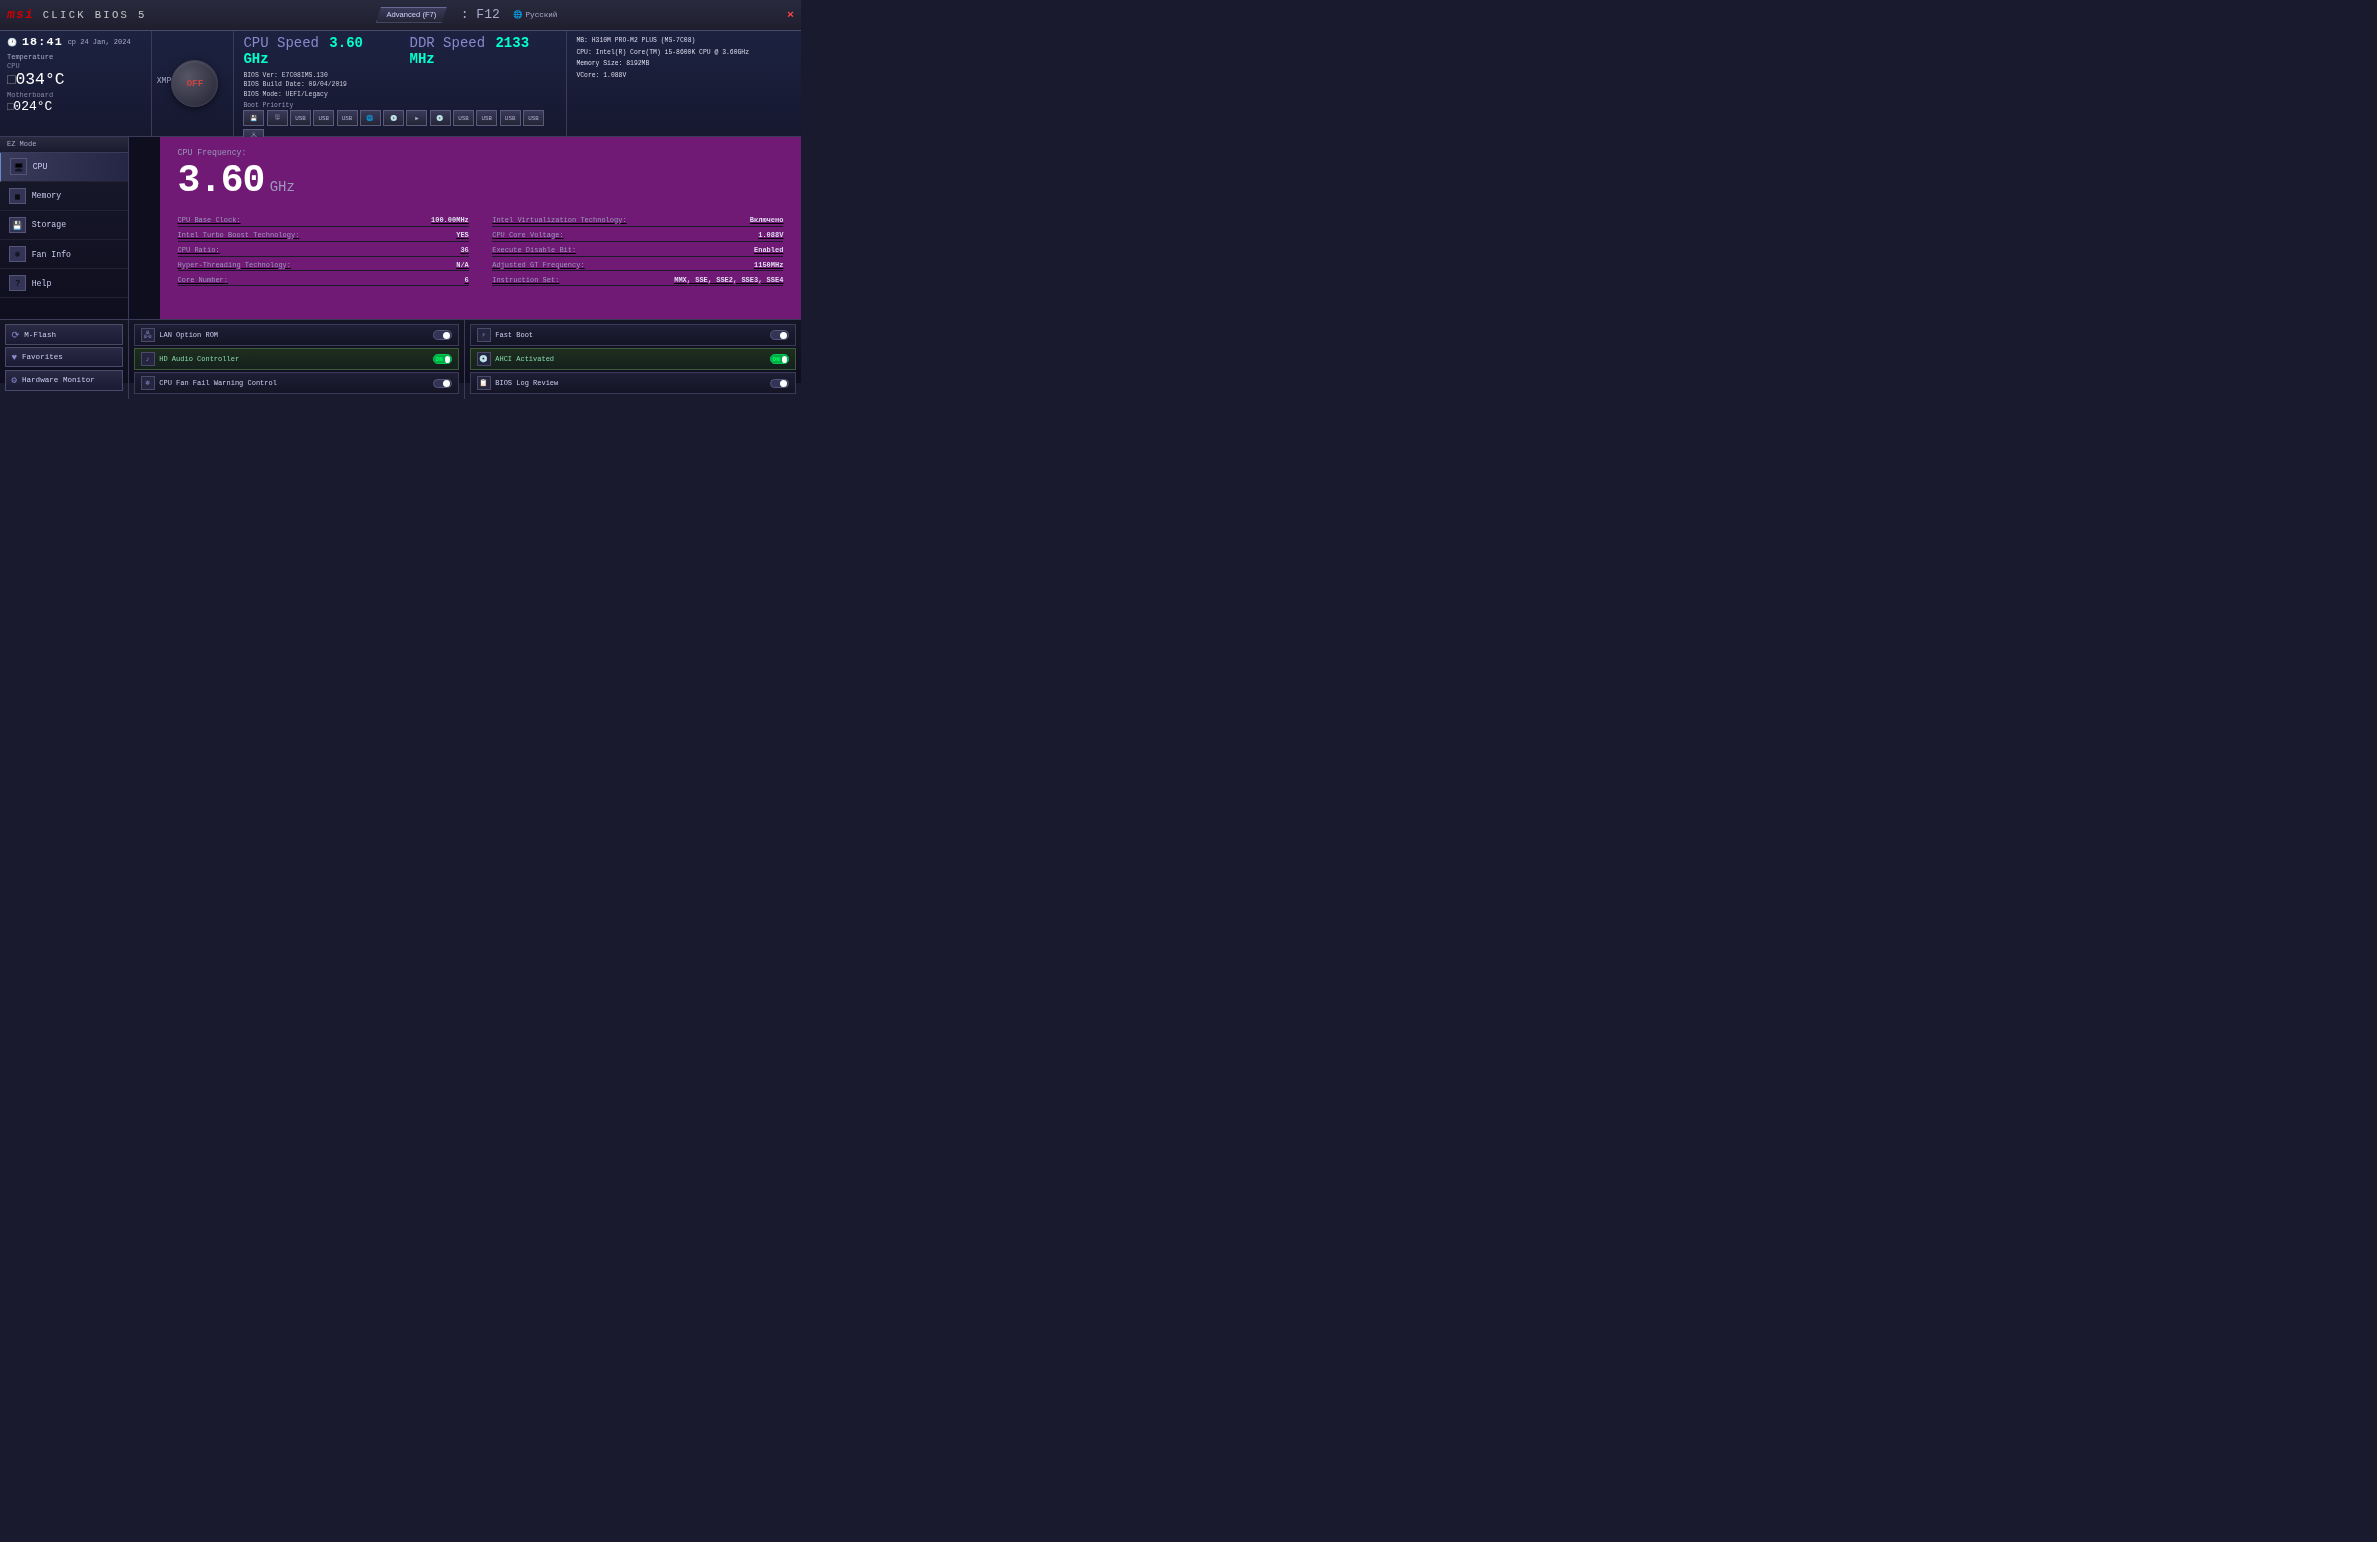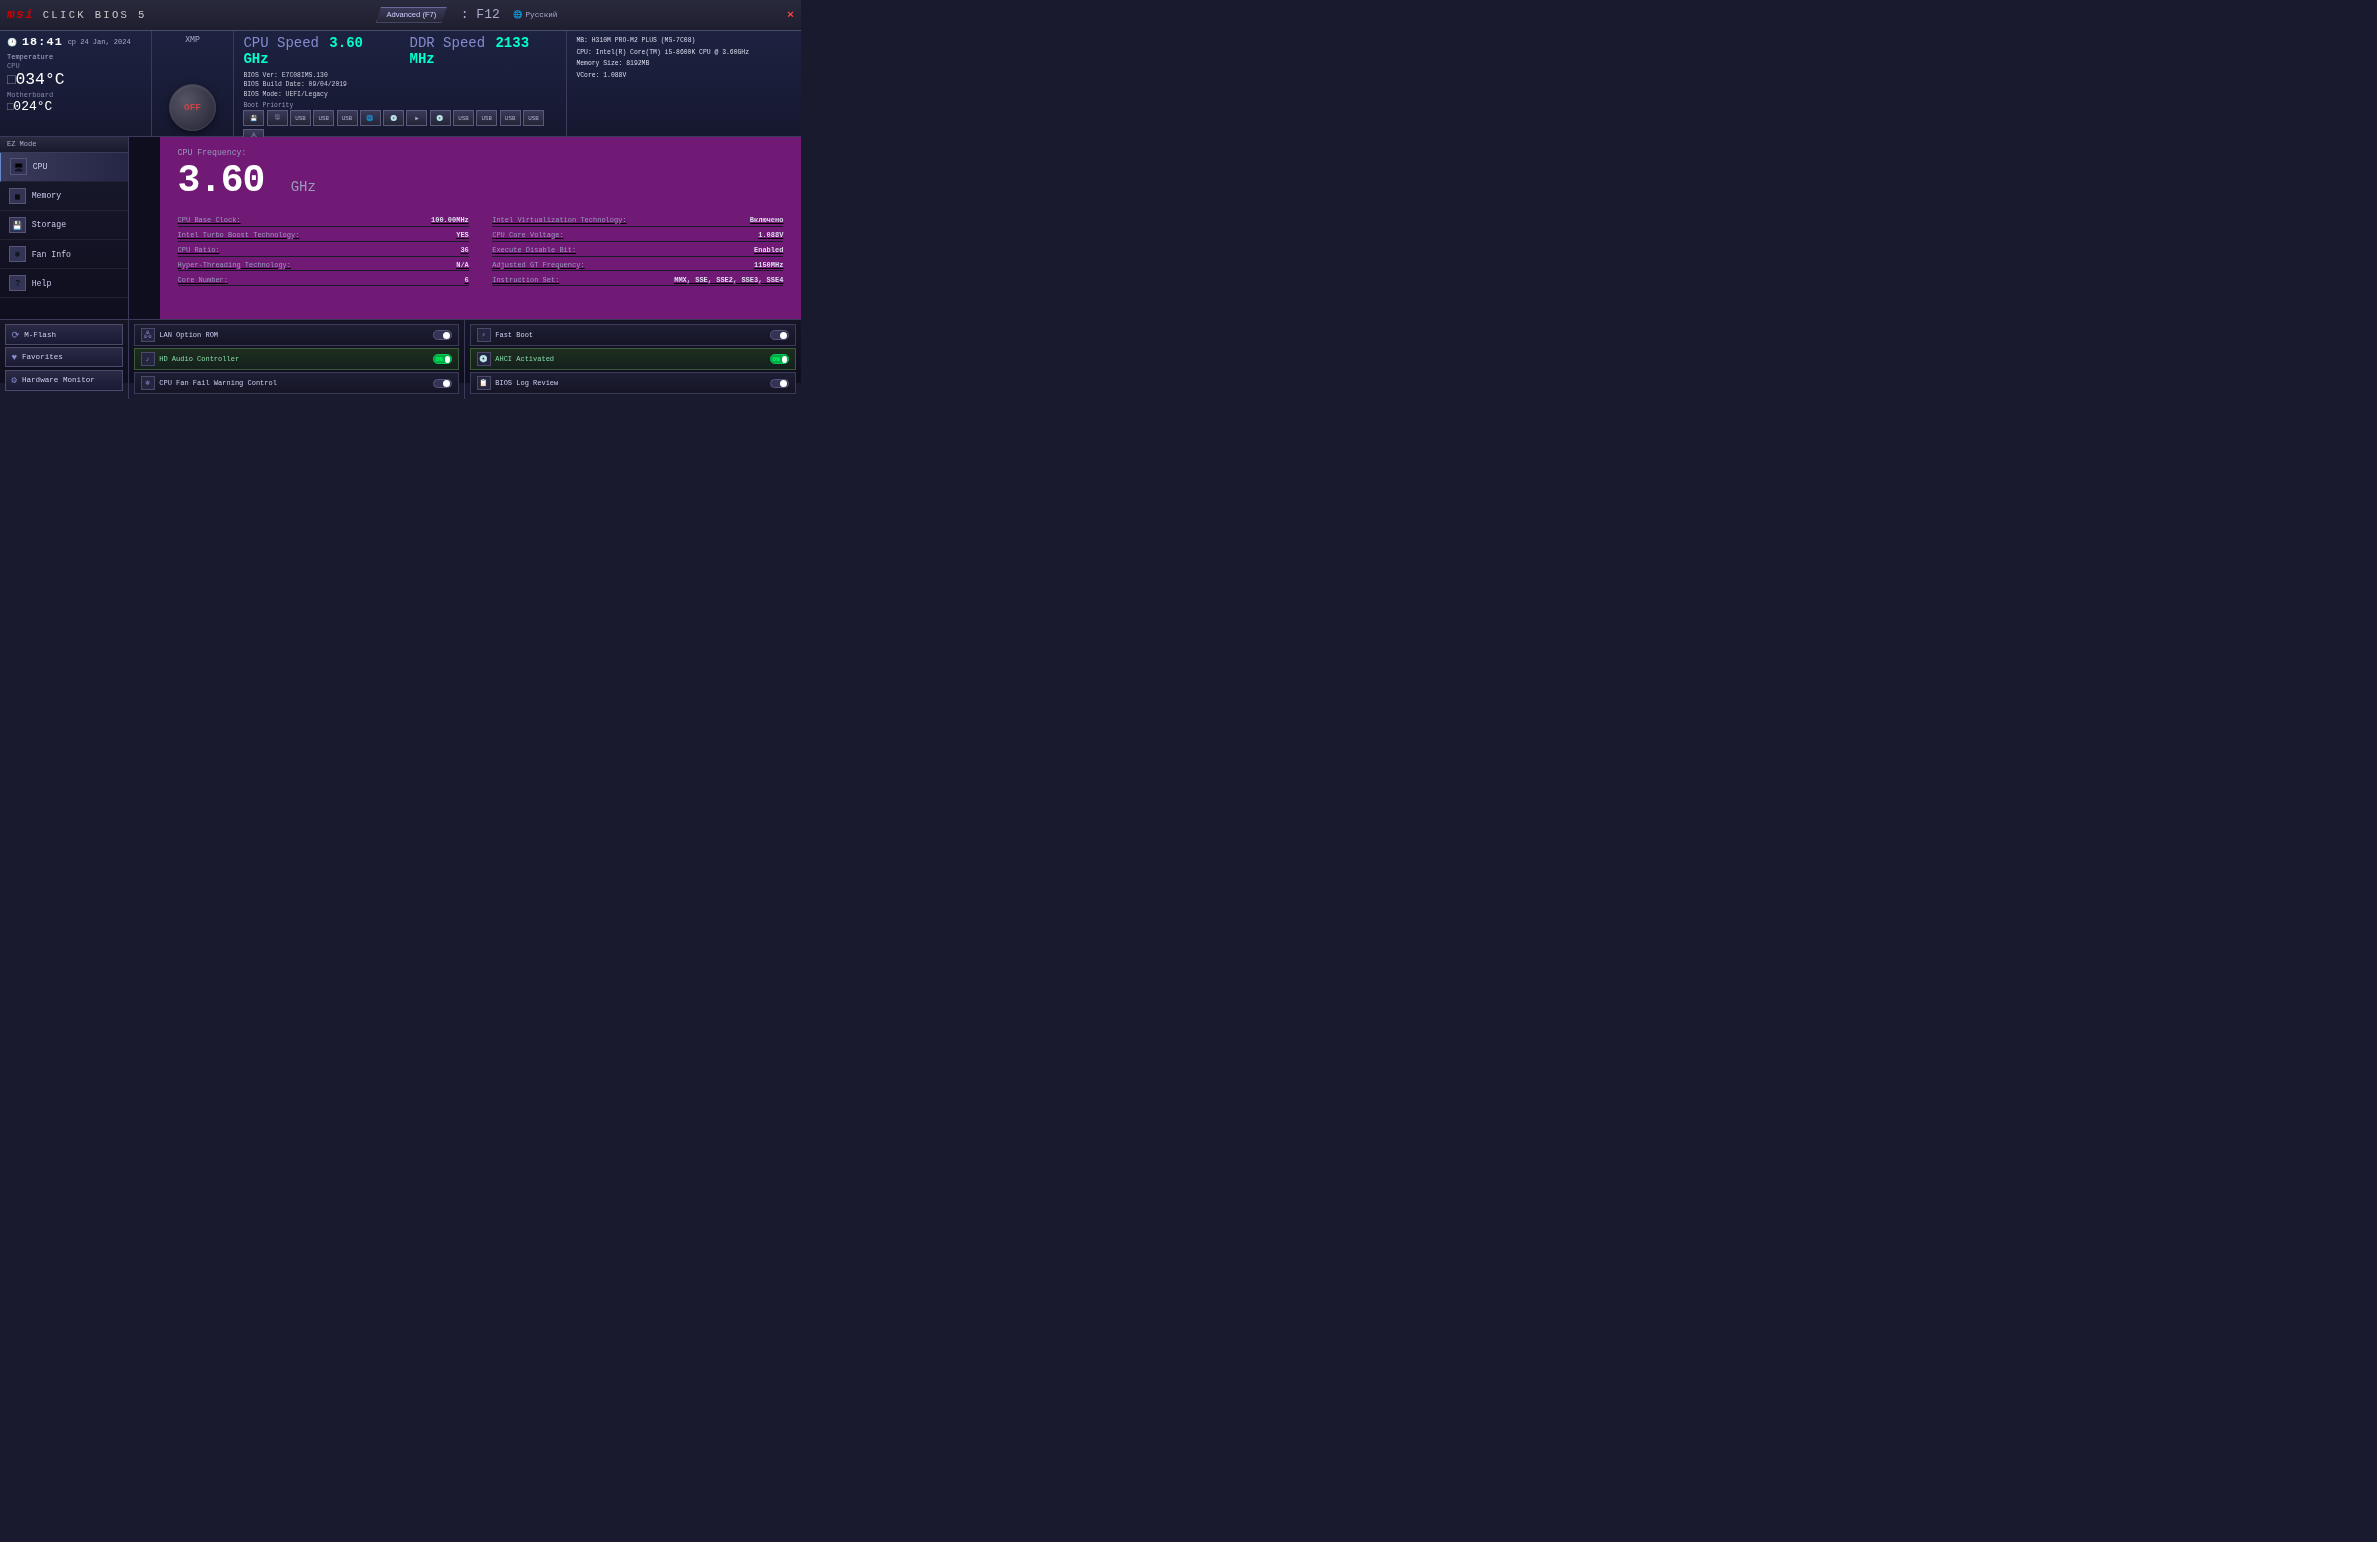--- a/index.html
+++ b/index.html
@@ -96,23 +96,22 @@
     .temp-section { margin-top: 2.3px; }
     .temp-label { color: #aaaacc; font-size: 7px; margin-bottom: 1.2px; }
     .temp-item { margin-bottom: 2.3px; }
     .temp-name { color: #8888aa; font-size: 7px; }
     .temp-value { color: #ffffff; font-size: 16.4px; font-weight: normal; }
 
     .xmp-section {
       width: 82px;
       border-right: 0.6px solid #3a3a5a;
       display: flex;
-      flex-direction: column;
-      align-items: center;
-      justify-content: space-between;
+      align-items: center;
+      justify-content: flex-start;
       padding: 4.7px;
     }
     .xmp-label { color: #aaaacc; font-size: 8.2px; margin-bottom: 4.7px; }
     .xmp-button {
       width: 47px;
       height: 47px;
       border-radius: 50%;
       background: radial-gradient(circle at 35% 35%, #555566, #222233);
       border: 1.8px solid #444455;
       display: flex;
@@ -214,21 +213,21 @@
     .cpu-freq-section {
       margin-bottom: 11.7px;
     }
     .cpu-freq-label { color: #9999bb; font-size: 8.2px; margin-bottom: 2.3px; }
     .cpu-freq-value {
       color: #ffffff;
       font-size: 38px;
       font-weight: bold;
       letter-spacing: -1.2px;
     }
-    .cpu-freq-unit { color: #9999bb; font-size: 14px; font-weight: normal; margin-left: 21px; }
+    .cpu-freq-unit { color: #9999bb; font-size: 14px; font-weight: normal; margin-left: 0; }
 
     .cpu-specs {
       display: grid;
       grid-template-columns: 1fr 1fr;
       gap: 2.3px 23.4px;
     }
     .spec-row {
       display: flex;
       justify-content: space-between;
       padding: 1.8px 0;

